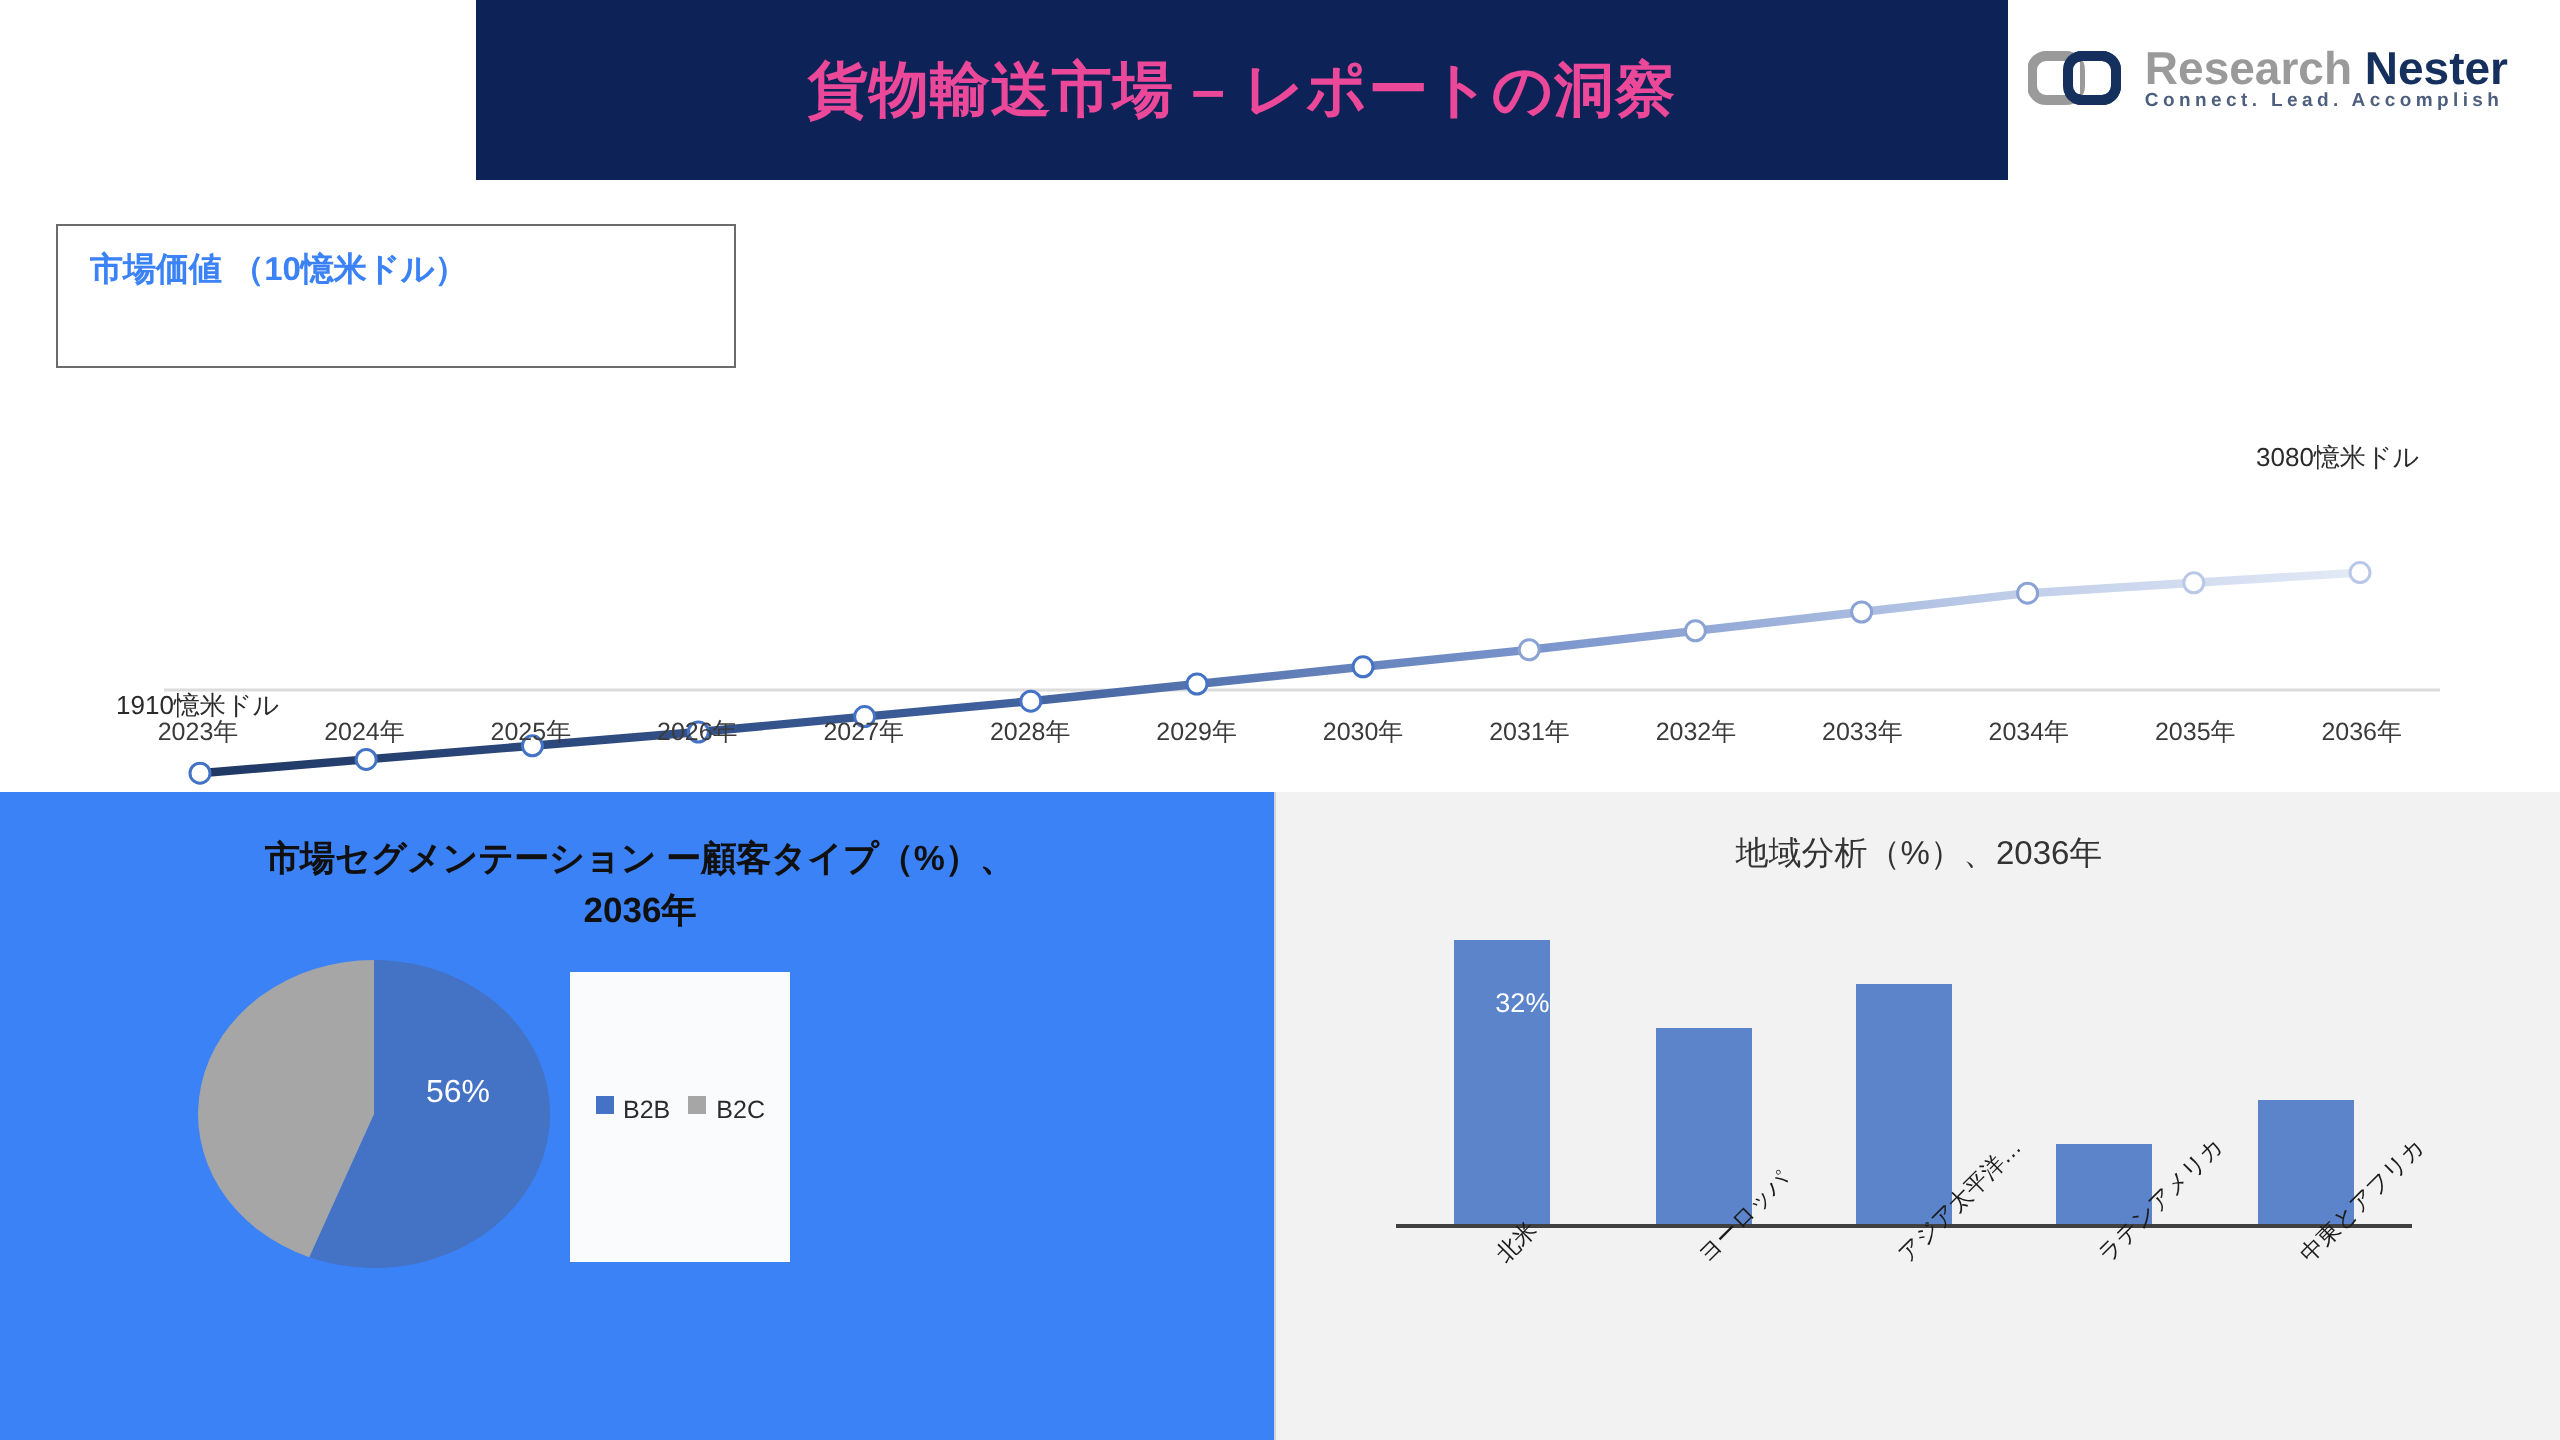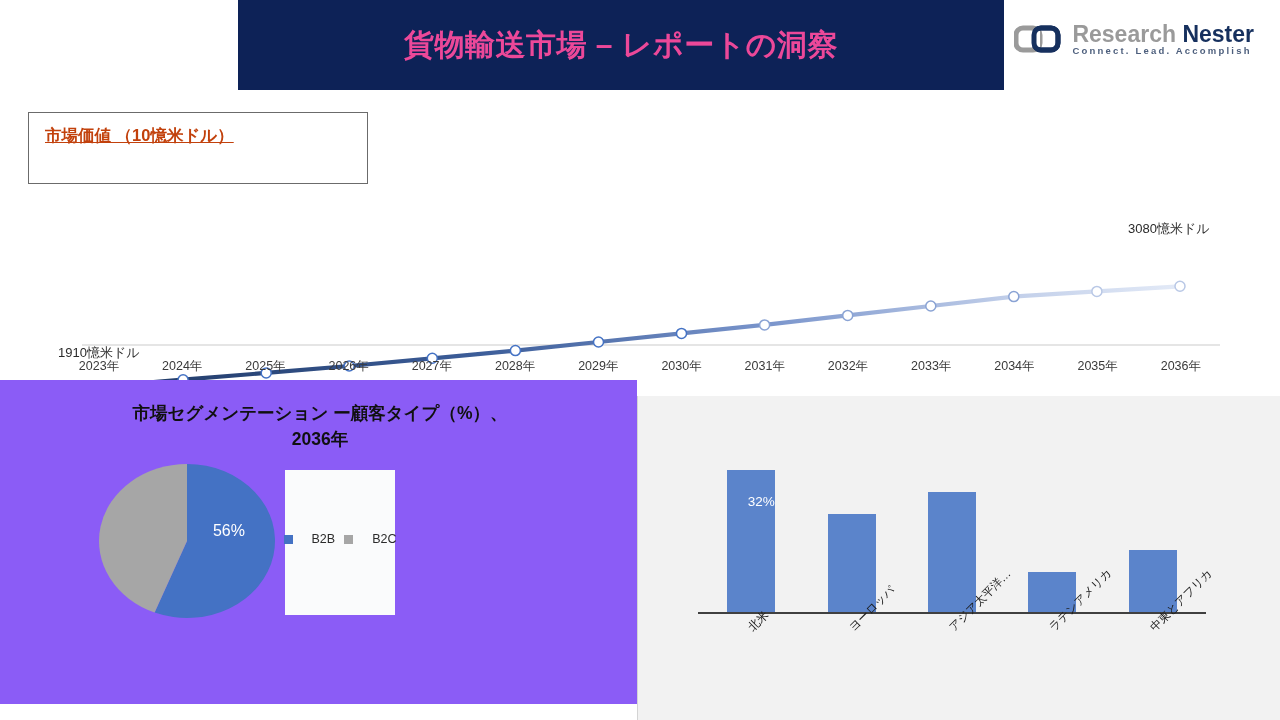--- a/index.html
+++ b/index.html
@@ -35,62 +35,61 @@
     letter-spacing: 2.2px; white-space: nowrap;
   }
 
   
   #value-box {
     position: absolute; left: 28px; top: 112px; width: 340px; height: 72px;
     border: 1px solid #6b6b6b; background: #fff;
     padding: 10px 14px 0 16px;
   }
   #value-box div {
-    font-size: 16.5px; font-weight: 700; color: #c2410c; line-height: 1.55;
+    font-size: 16.5px; font-weight: 700; color: #3b82f6; line-height: 1.55;
     white-space: nowrap;
-    text-decoration: underline;
   }
 
   
   #line-chart { position: absolute; left: 0; top: 96px; width: 1280px; height: 300px; }
   #line-svg { position: absolute; left: 0; top: 0; width: 1280px; height: 300px; }
   .line-endlabel {
     position: absolute; font-size: 13px; color: #2b2b2b; white-space: nowrap;
   }
   #label-start { left: 58px; top: 248px; }
   #label-end   { left: 1128px; top: 124px; }
   #year-axis {
     position: absolute; left: 60px; top: 358px; width: 1160px;
     display: flex; justify-content: space-between;
   }
   #year-axis span {
     font-size: 12.5px; color: #3a3a3a; width: 78px; text-align: center;
   }
 
   
-  #pie-panel { position: absolute; left: 0; top: 380px; width: 637px; height: 324px; background: #8b5cf6; }
+  #pie-panel { position: absolute; left: 0; top: 396px; width: 637px; height: 324px; background: #3b82f6; }
   #pie-title {
     position: absolute; left: 30px; top: 20px; width: 580px; text-align: center;
     font-size: 17.5px; font-weight: 700; color: #101010; line-height: 1.5;
   }
   #pie-wrap { position: absolute; left: 97px; top: 82px; width: 180px; height: 158px; }
   #pie-svg { width: 180px; height: 158px; display: block; }
   #pie-pct {
     position: absolute; left: 78px; top: 60px; width: 70px; text-align: right;
     color: #ffffff; font-size: 16px;
   }
   #pie-legend-box {
     position: absolute; left: 285px; top: 90px; width: 110px; height: 145px;
     background: #fafbfc;
   }
   #pie-legend {
     position: absolute; left: 0; top: 62px; width: 110px;
     display: flex; align-items: center; justify-content: center; gap: 9px;
   }
-  .legend-item { display: flex; align-items: center; gap: 19px; }
+  .legend-item { display: flex; align-items: flex-start; gap: 5px; }
   .legend-swatch { width: 9px; height: 9px; display: inline-block; }
   .legend-label { font-size: 12.5px; color: #2b2b2b; }
 
   
   #bar-panel {
     position: absolute; left: 637px; top: 396px; width: 643px; height: 324px;
     background: #f2f2f2; border-left: 1px solid #d4d4d4;
   }
   #bar-title {
     position: absolute; left: 0; top: 20px; width: 643px; text-align: center;
@@ -213,20 +212,21 @@
           <div class="legend-item">
             <span class="legend-swatch" style="background: rgb(166, 166, 166);"></span>
             <span class="legend-label">B2C</span>
           </div>
         </div>
     </div>
 
   </div>
 
   <div id="bar-panel">
+    <div id="bar-title">地域分析（%）、2036年</div>
     <div id="bar-plot">
         <div class="bar-col" style="left: 26.2px; height: 142.1px; background: rgb(91, 132, 203);"></div>
         <div class="bar-datalabel" style="left: 26.2px; top: 32.8824px;">32%</div>
         <div class="bar-col" style="left: 126.6px; height: 97.7px; background: rgb(91, 132, 203);"></div>
         <div class="bar-col" style="left: 227px; height: 119.9px; background: rgb(91, 132, 203);"></div>
         <div class="bar-col" style="left: 327.4px; height: 40px; background: rgb(91, 132, 203);"></div>
         <div class="bar-col" style="left: 427.8px; height: 62.2px; background: rgb(91, 132, 203);"></div>
       </div>
     <div id="bar-baseline"></div>
   <div class="bar-catlabel" style="left: 107.2px; top: 228px;">北米</div>

